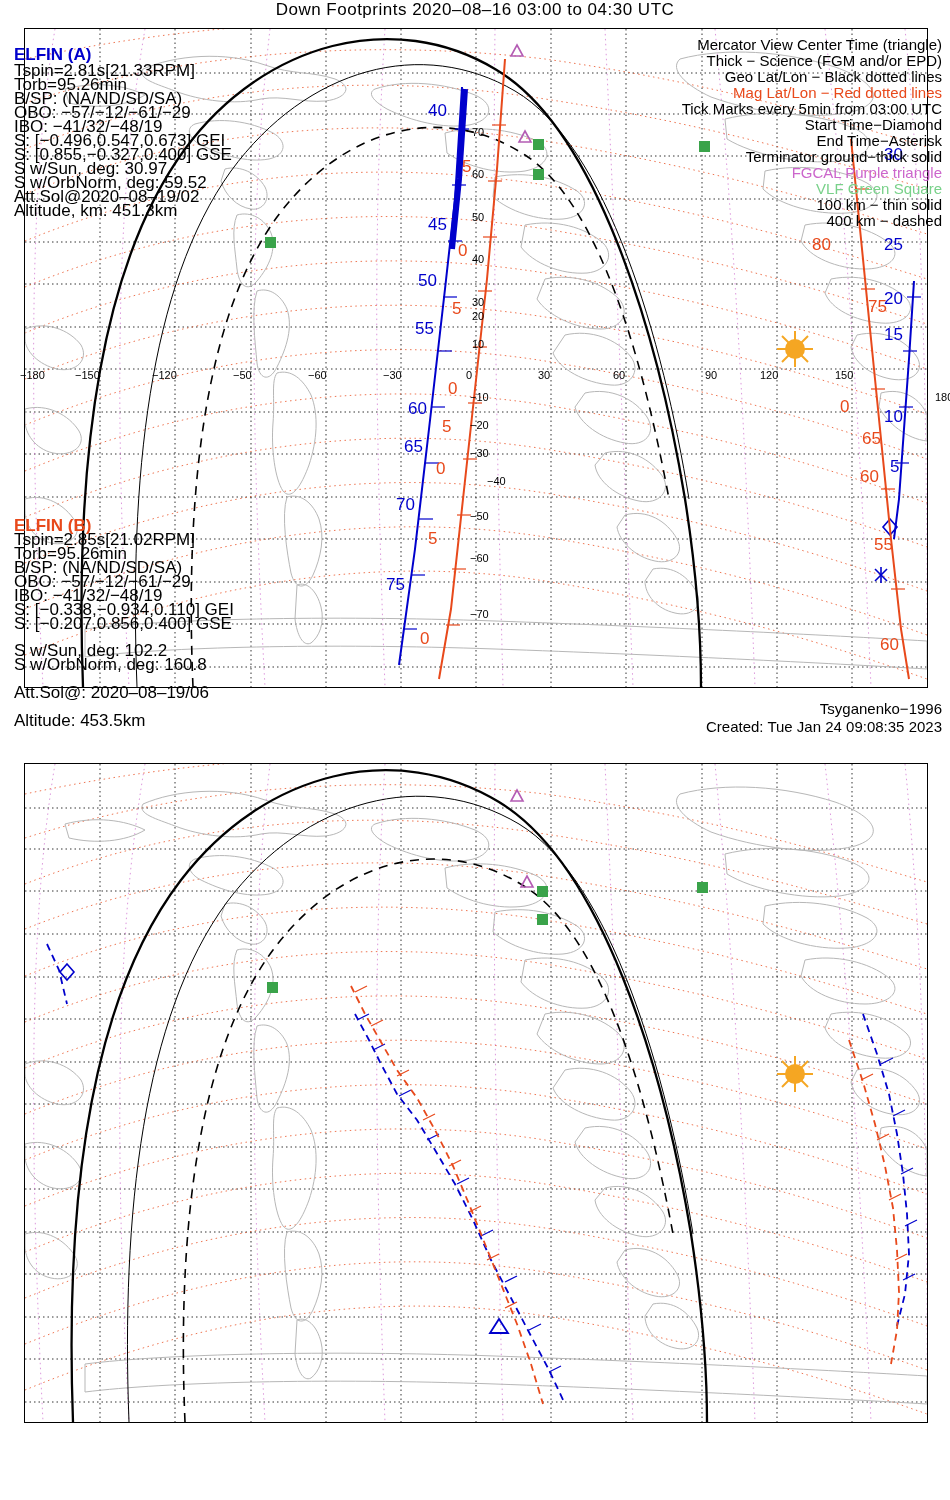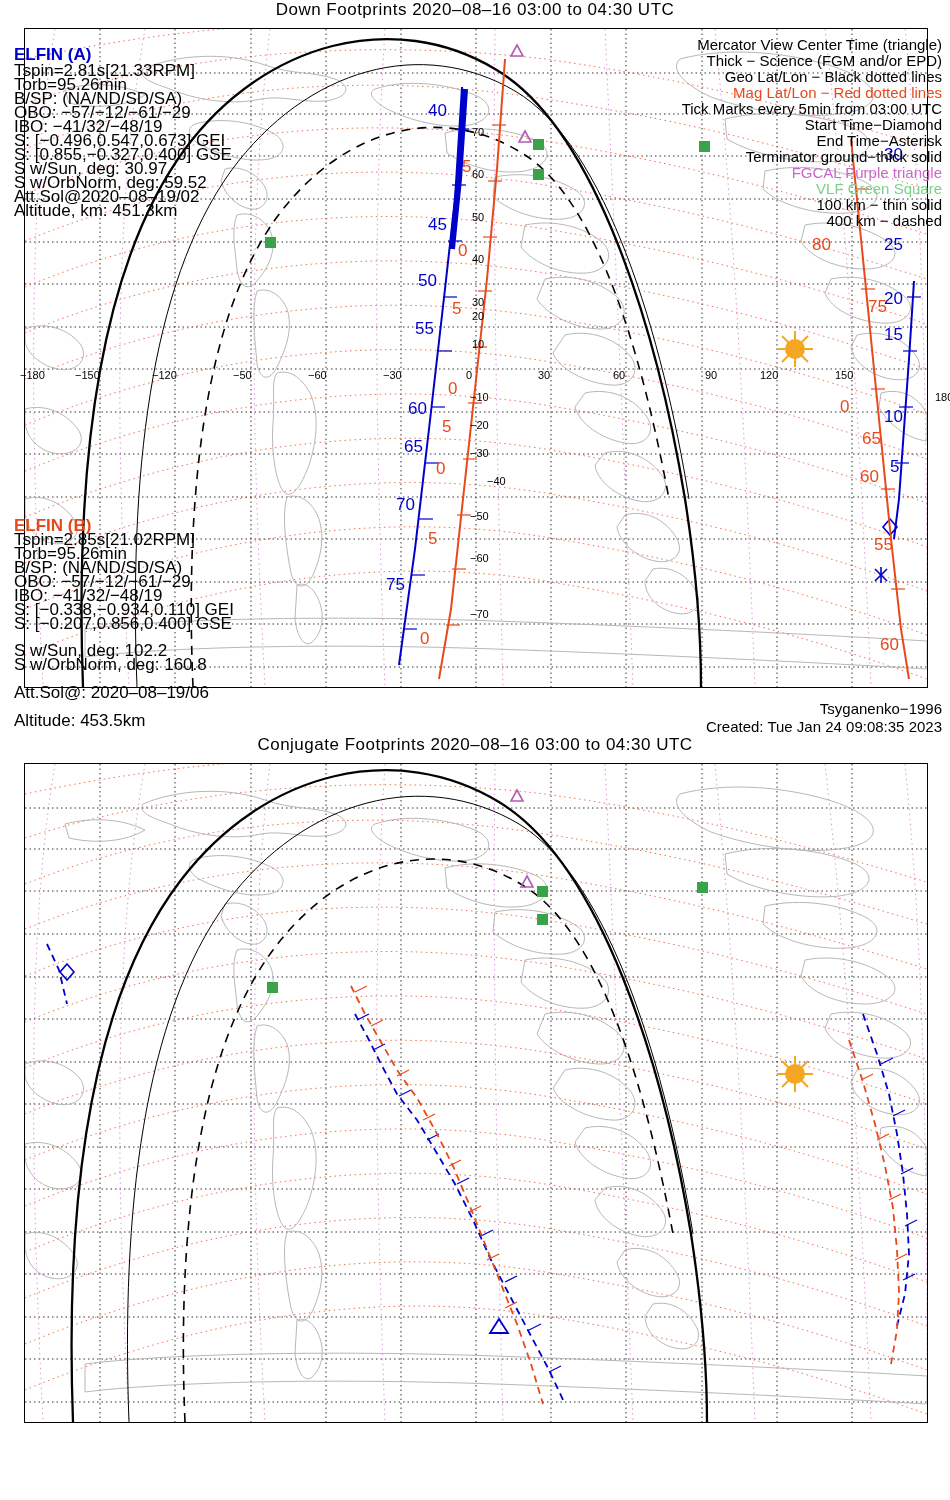--- a/index.html
+++ b/index.html
@@ -309,21 +309,20 @@
     <div class="hdr green" style="top:180px;">VLF Green Square</div>
     <div class="hdr black" style="top:196px;">100 km − thin solid</div>
     <div class="hdr black" style="top:212px;">400 km − dashed</div>
   </div>
 
   <div class="hdr black" style="top:700px;">Tsyganenko−1996</div>
   <div class="hdr black" style="top:718px;">Created: Tue Jan 24 09:08:35 2023</div>
 </div>
 
 <div class="panel2">
-  <div class="ptitle">Conjugate Footprints 2020–08–16 03:00 to 04:30 UTC</div>
 
   <div class="mapbox" style="left:24px;top:28px;width:904px;height:660px;">
     <svg width="902" height="658" viewBox="0 0 902 658">
       <defs>
           <clipPath id="clipB">
             <rect x="0" y="0" width="902" height="658"></rect>
           </clipPath>
         </defs>
       <g clip-path="url(#clipB)">
         <g stroke="#000000" stroke-width="0.8" stroke-dasharray="1.5,3" fill="none">

